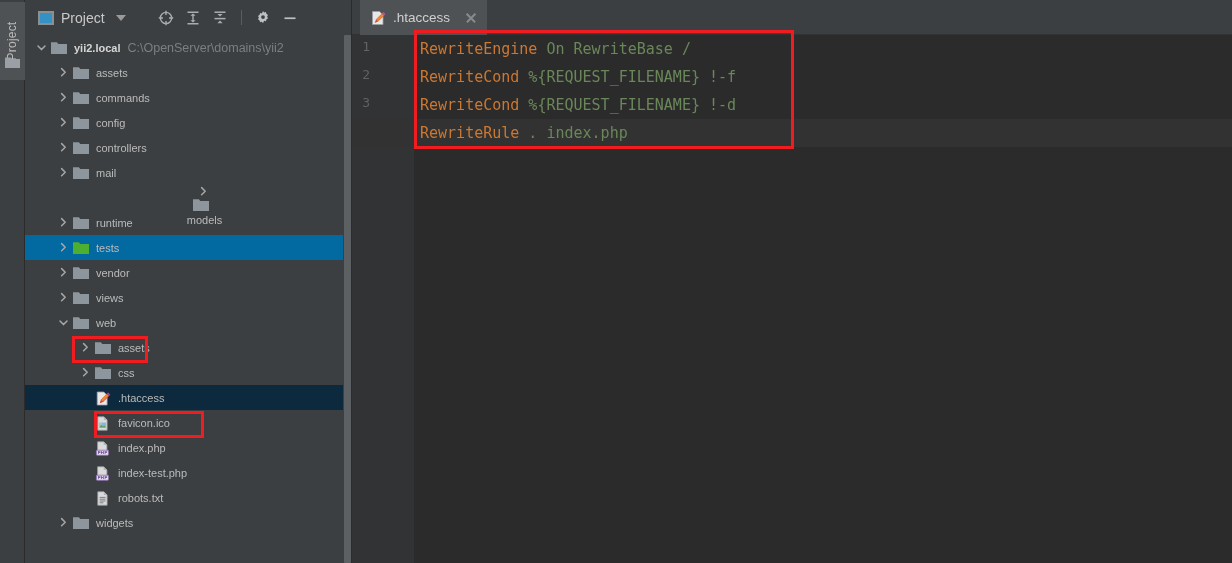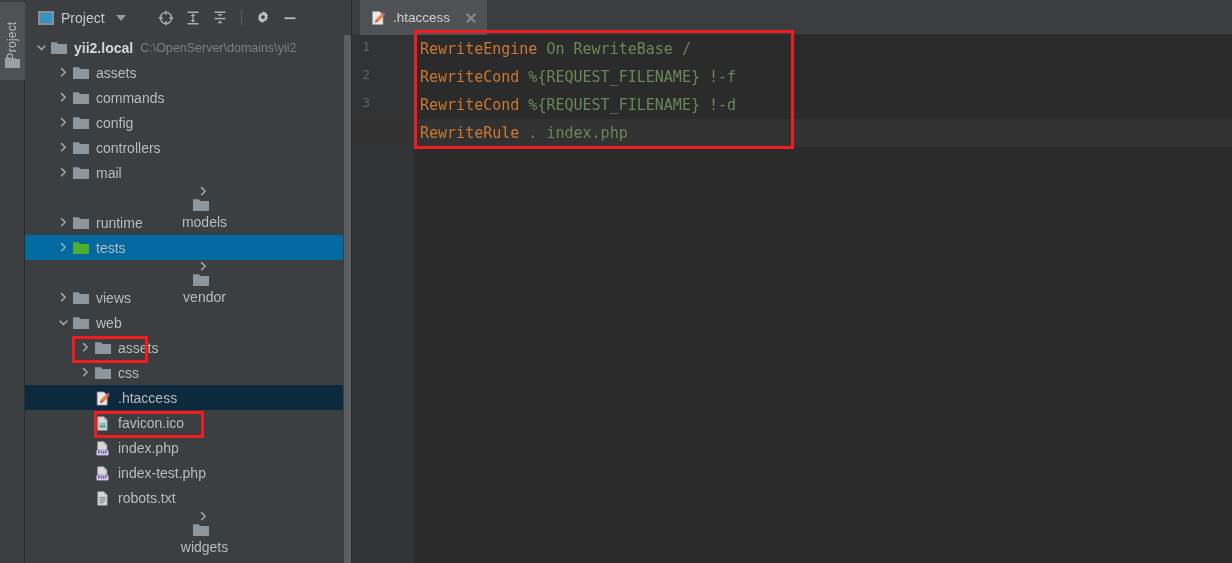--- a/index.html
+++ b/index.html
@@ -58,21 +58,21 @@
     position:absolute;left:0;top:35px;width:327px;height:528px;
     overflow:hidden;
   }
   .row{
     position:relative;height:25px;display:flex;align-items:center;
     white-space:nowrap;cursor:default;
   }
   .row .chev{width:13px;height:13px;flex:0 0 13px;margin-right:3px;}
   .row .chev-spacer{width:13px;flex:0 0 13px;margin-right:3px;}
   .row .ficon{width:16px;height:14px;flex:0 0 16px;margin-right:7px;}
-  .row .lbl{font-size:14px;color:#bbbbbb;}
+  .row .lbl{font-size:11px;color:#bbbbbb;}
   .row.root .lbl{font-weight:bold;color:#d6d6d6;}
   .row .path{font-size:12.5px;color:#7b7f81;margin-left:7px;}
   .row.sel-green{background:#0369a1;}
   .row.sel-blue{background:#0d293e;}
 
   
   .tree-scroll-track{
     position:absolute;right:0;top:35px;width:9px;height:528px;background:#3c3f41;
   }
   .tree-scroll-thumb{
@@ -272,21 +272,21 @@
         </div>
         <div class="row sel-green" style="padding-left: 32px;">
           <span class="chev"><svg width="13" height="13" viewBox="0 0 13 13">
               <path d="M4.6 2.6L8.2 6.2 4.6 9.8" fill="none" stroke="#a6a6a6" stroke-width="1.5" stroke-linecap="round" stroke-linejoin="round"></path>
             </svg></span>
           <span class="ficon"><svg width="16" height="14" viewBox="0 0 16 14">
               <path d="M0 1.2h5.9l1.4 1.7H16V13H0z" fill="#4caf2f"></path>
             </svg></span>
           <span class="lbl">tests</span>
         </div>
-        <div class="row" style="padding-left: 32px; flex-direction: column;">
+        <div class="row" style="padding-left: 32px;">
           <span class="chev"><svg width="13" height="13" viewBox="0 0 13 13">
               <path d="M4.6 2.6L8.2 6.2 4.6 9.8" fill="none" stroke="#a6a6a6" stroke-width="1.5" stroke-linecap="round" stroke-linejoin="round"></path>
             </svg></span>
           <span class="ficon"><svg width="16" height="14" viewBox="0 0 16 14">
               <path d="M0 1.2h5.9l1.4 1.7H16V13H0z" fill="#8d969c"></path>
             </svg></span>
           <span class="lbl">vendor</span>
         </div>
         <div class="row" style="padding-left: 32px;">
           <span class="chev"><svg width="13" height="13" viewBox="0 0 13 13">
@@ -367,21 +367,21 @@
         </div>
         <div class="row" style="padding-left: 54px;">
           <span class="chev-spacer"></span>
           <span class="ficon"><svg width="16" height="15" viewBox="0 0 16 15">
               <path d="M2.8 0.8h6.1l3.2 3.2v10.2H2.8z" fill="#dadada" stroke="#9aa0a6" stroke-width="0.8"></path>
               <path d="M8.9 0.8v3.2h3.2z" fill="#b4b4b4"></path>
               <path d="M4.6 6.4h5.9M4.6 8.2h5.9M4.6 10h5.9M4.6 11.8h3.8" stroke="#6f7478" stroke-width="0.9"></path>
             </svg></span>
           <span class="lbl">robots.txt</span>
         </div>
-        <div class="row" style="padding-left: 32px; flex-direction: column;">
+        <div class="row" style="padding-left: 32px;">
           <span class="chev"><svg width="13" height="13" viewBox="0 0 13 13">
               <path d="M4.6 2.6L8.2 6.2 4.6 9.8" fill="none" stroke="#a6a6a6" stroke-width="1.5" stroke-linecap="round" stroke-linejoin="round"></path>
             </svg></span>
           <span class="ficon"><svg width="16" height="14" viewBox="0 0 16 14">
               <path d="M0 1.2h5.9l1.4 1.7H16V13H0z" fill="#8d969c"></path>
             </svg></span>
           <span class="lbl">widgets</span>
         </div>
       </div>
 

